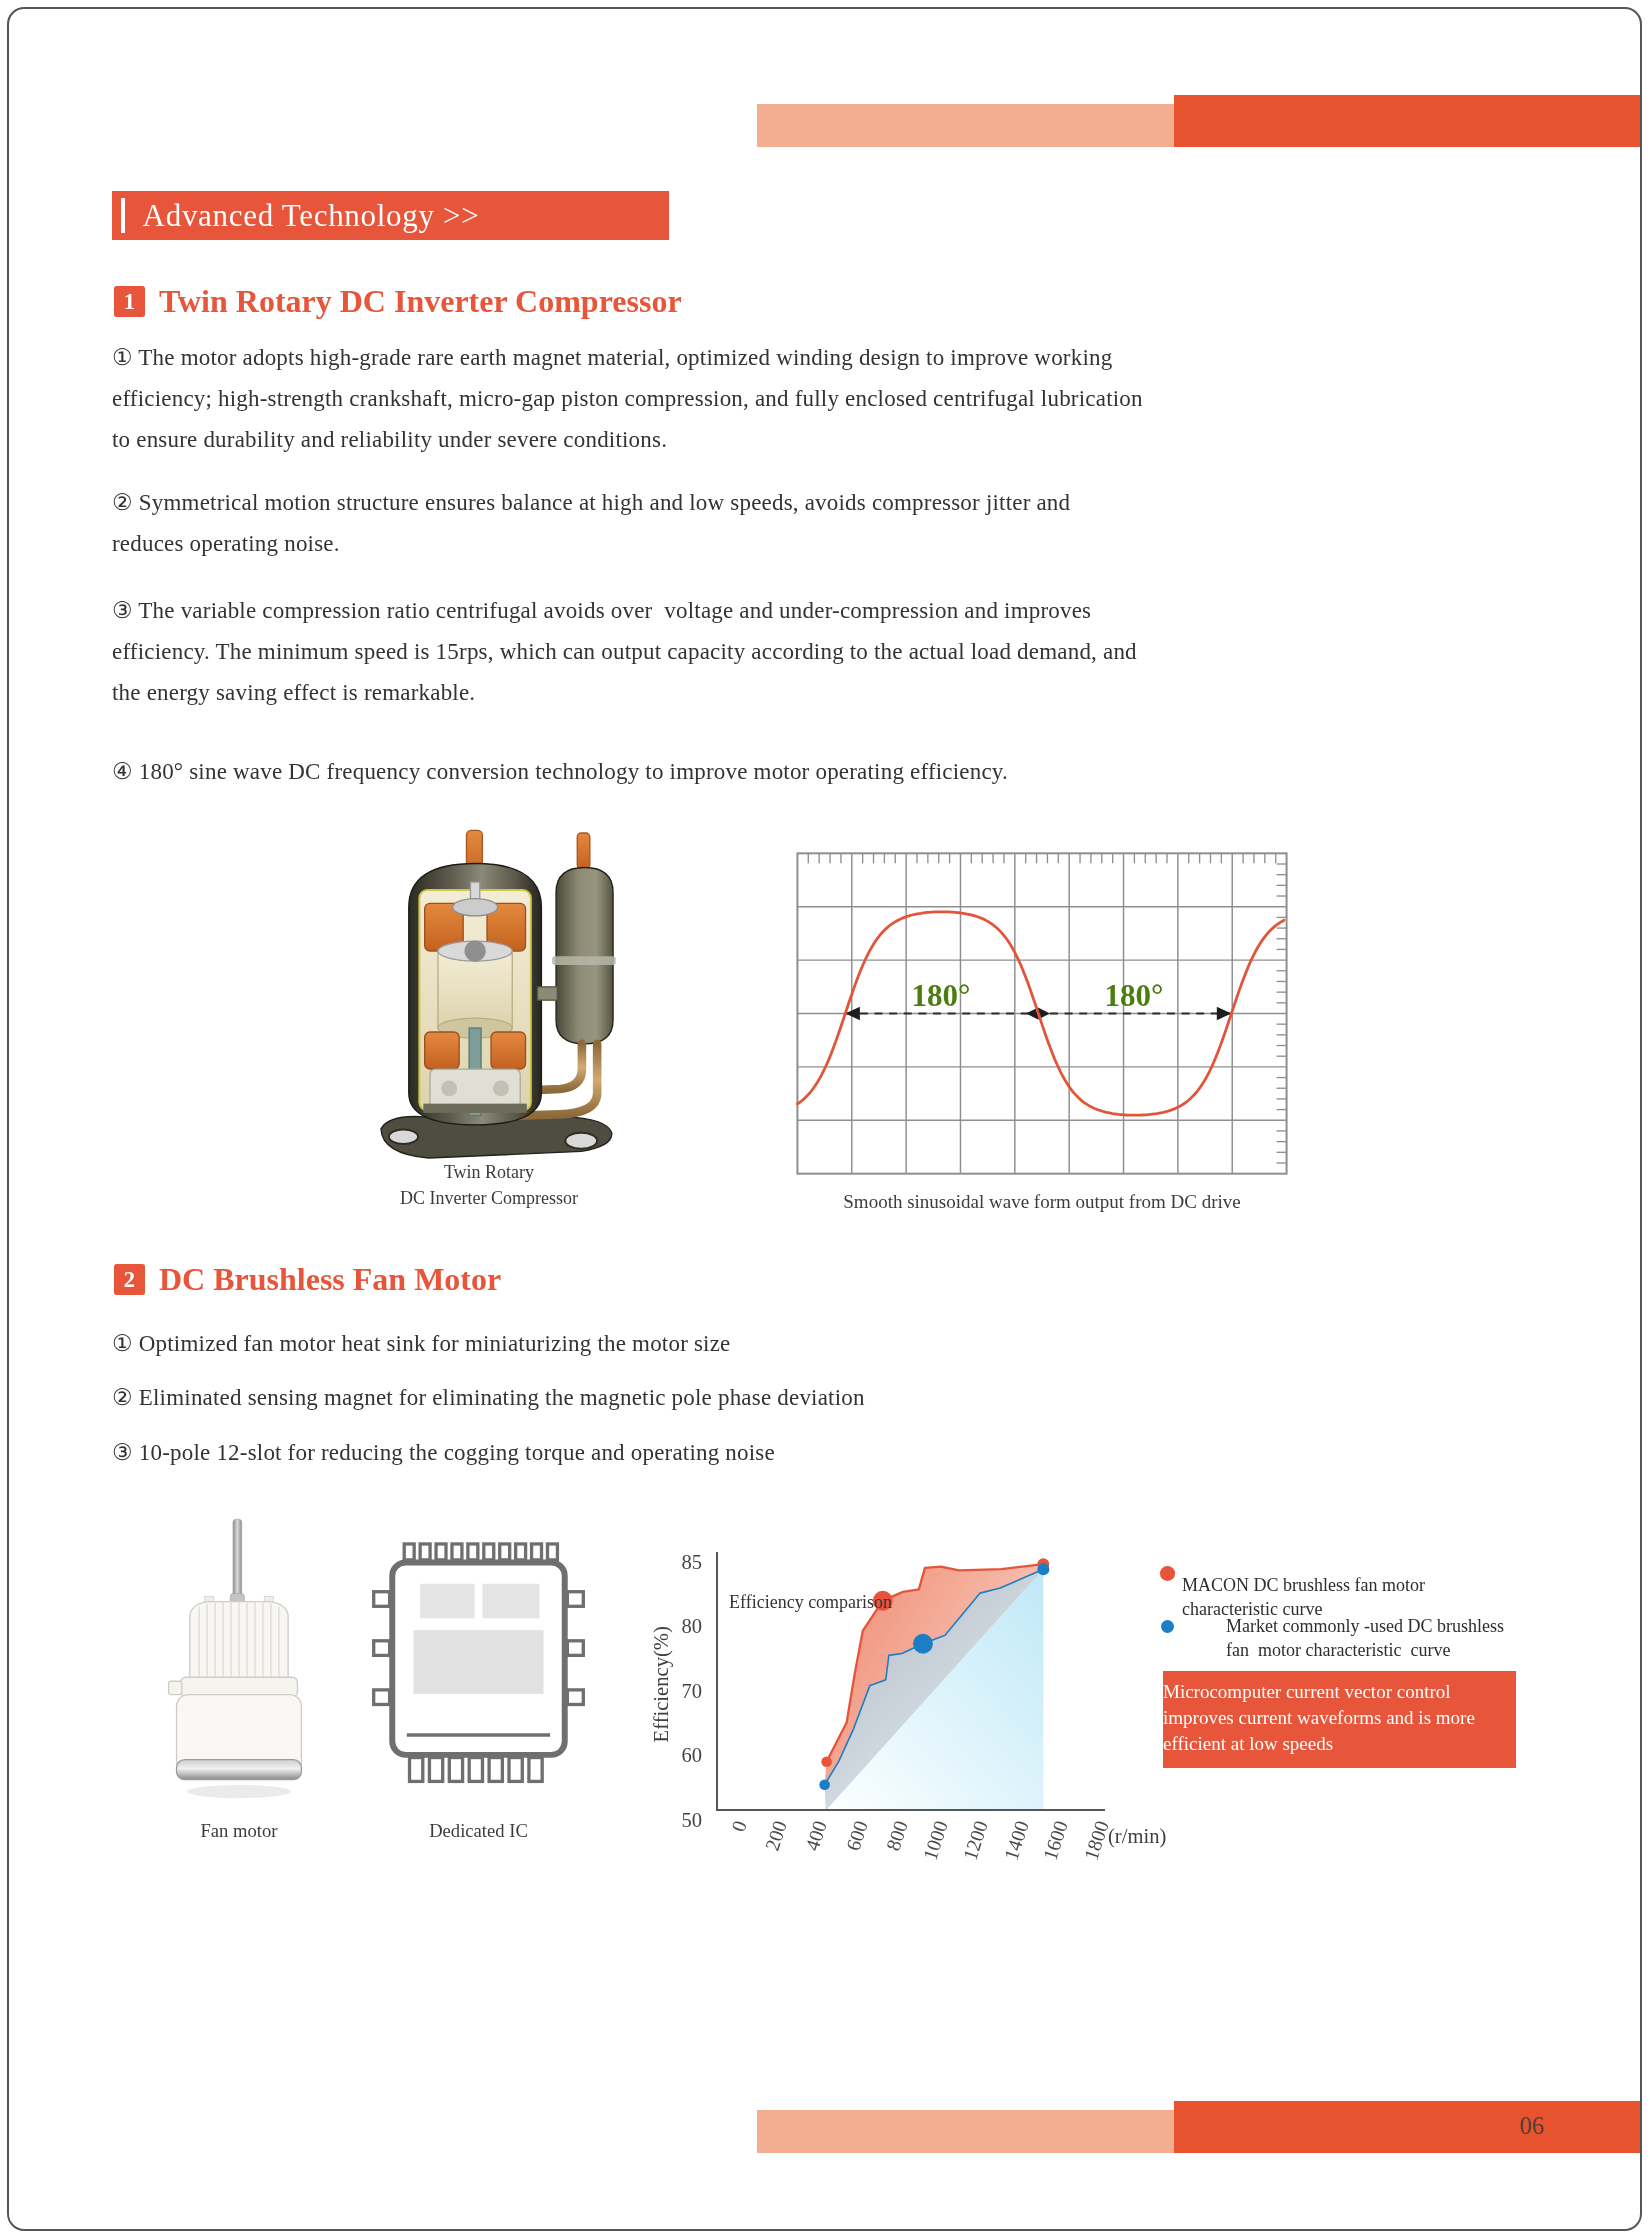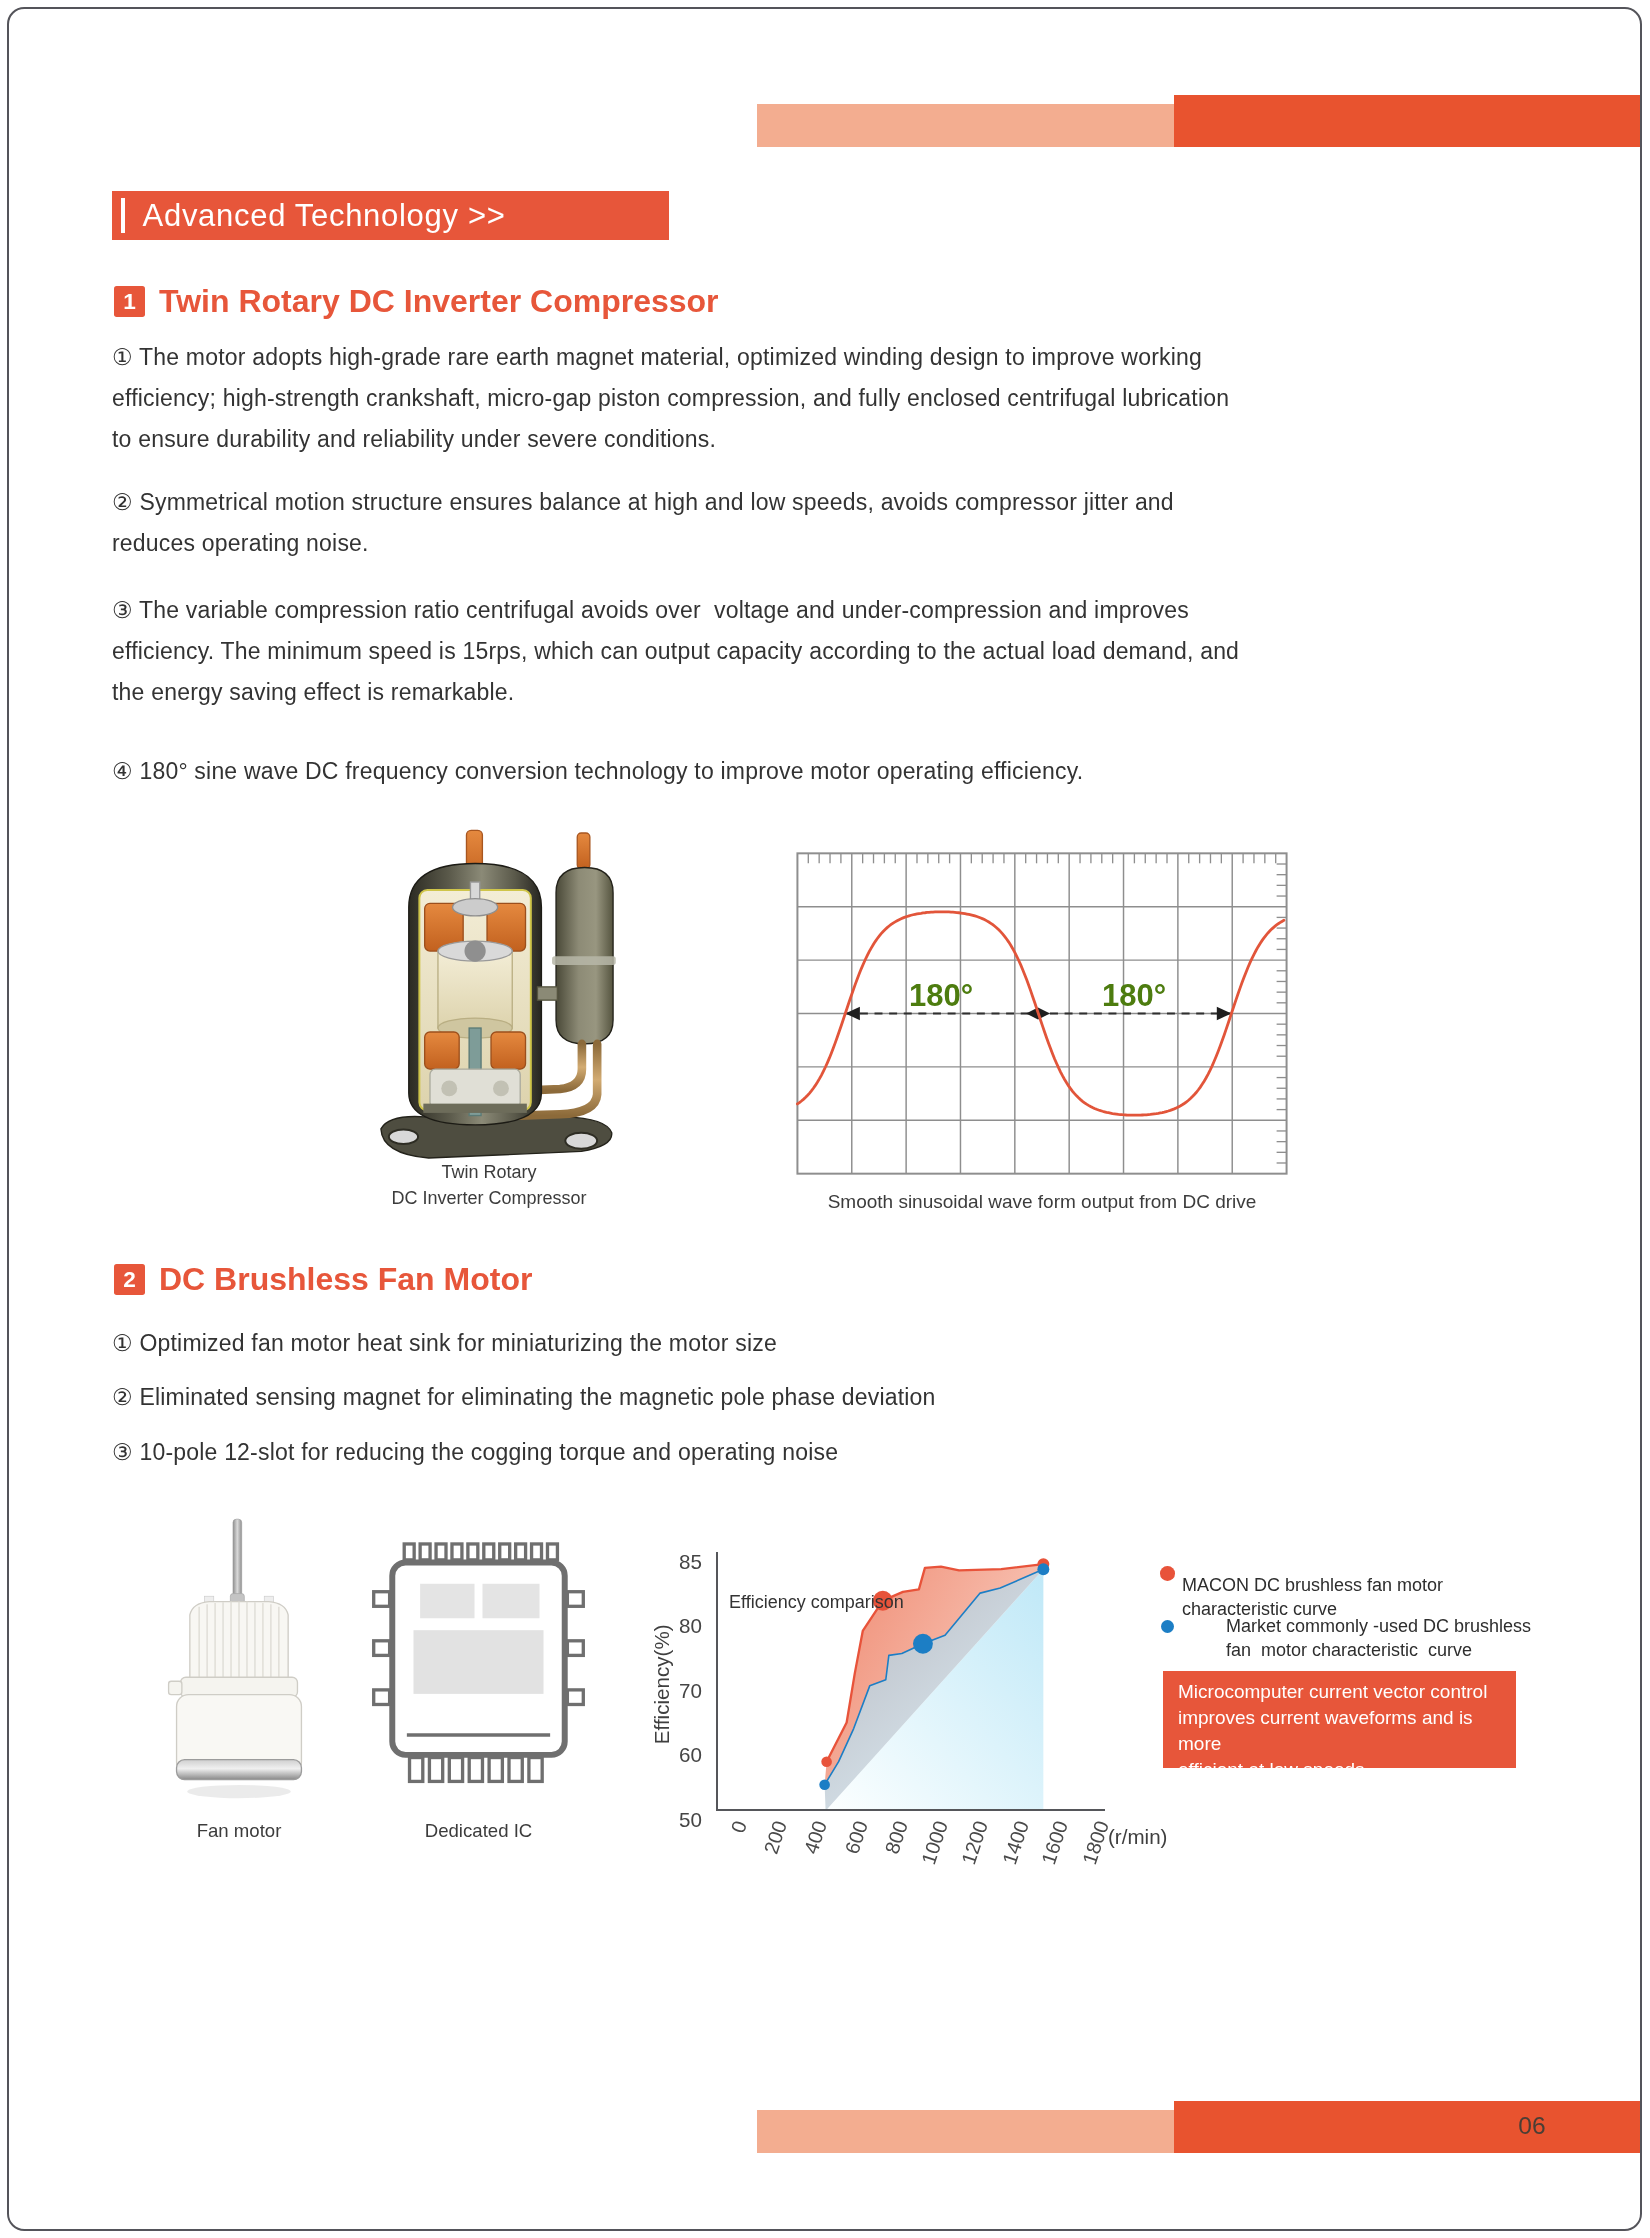--- a/index.html
+++ b/index.html
@@ -1,17 +1,17 @@
 <!DOCTYPE html>
 <html style="font-size:10.6px"><head>
 <meta charset="utf-8">
 <style>
   html,body{margin:0;padding:0;background:#fff;}
   .page{position:relative;width:1650px;height:2239px;background:#ffffff;overflow:hidden;
-        font-family:Liberation Sans, sans-serif;color:#333;}
+        font-family:Liberation Serif, serif;color:#333;}
   .abs{position:absolute;}
   .pre{white-space:pre;}
   .page-border{position:absolute;left:6.6px;top:6.6px;right:8px;bottom:8px;
                border:2px solid #54545a;border-radius:17.3px;pointer-events:none;}
   .band-light{background:#F3AD90;}
   .band-dark{background:#E8532F;}
   .banner-box{background:#E7563A;display:flex;align-items:center;}
   .banner-bar{width:4px;height:35px;background:#ffffff;margin-left:9.3px;}
   .banner-text{color:#ffffff;font-size:31px;line-height:49px;margin-left:17.3px;letter-spacing:0.7px;}
   .sec-square{width:31px;height:31px;background:#E7563A;border-radius:2.7px;color:#fff;
@@ -343,21 +343,21 @@
     <div class="leg-line pre">MACON DC brushless fan motor</div>
     <div class="leg-line pre">characteristic curve</div>
   </div>
   <div class="abs" style="left:1161px;top:1620px;width:13.3px;height:13.3px;border-radius:50%;background:#1C7EC5;"></div>
   <div class="abs" style="left:1226px;top:1614px;">
     <div class="leg-line pre">Market commonly -used DC brushless</div>
     <div class="leg-line pre">fan  motor characteristic  curve</div>
   </div>
 
   <div class="abs eff-box" style="left:1163px;top:1671px;width:353px;height:97px;padding:0;">
-    <div style="padding:8px 0 0 15px;">
+    <div style="padding:8px 0 0 0;">
       <div class="bx">Microcomputer current vector control</div>
       <div class="bx">improves current waveforms and is more</div>
       <div class="bx">efficient at low speeds</div>
     </div>
   </div>
 
   <div class="abs band-light" style="left:757px;top:2110px;width:417px;height:43px;"></div>
   <div class="abs band-dark" style="left:1174px;top:2101px;width:468px;height:52px;"></div>
   <div class="abs pagenum" style="left:1501px;top:2112px;width:62px;">06</div>
 

